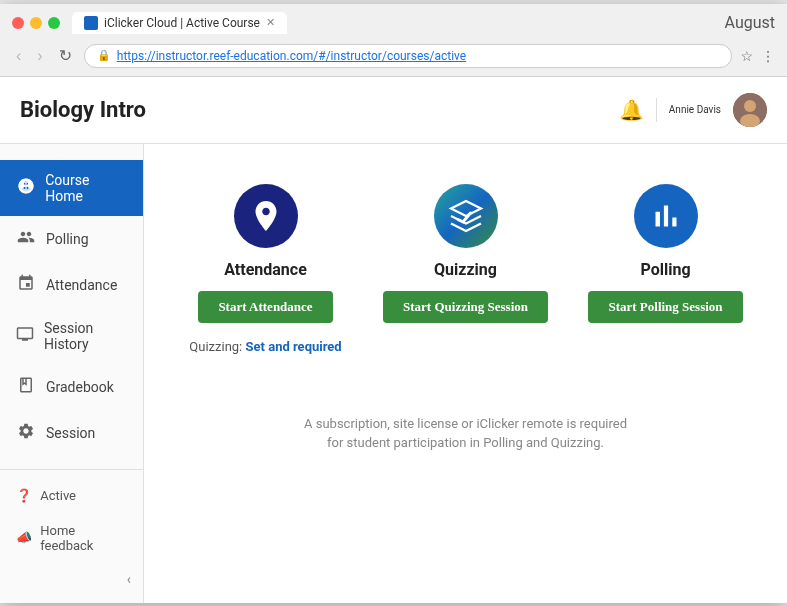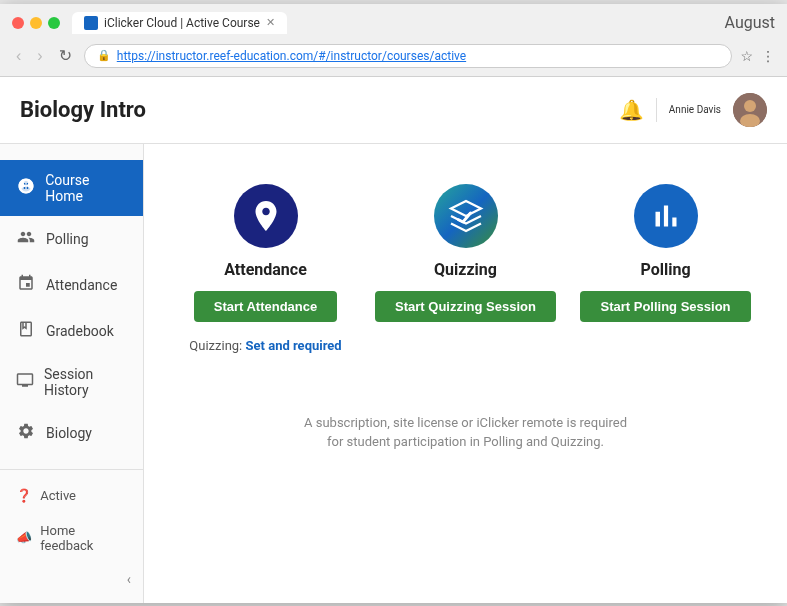--- a/index.html
+++ b/index.html
@@ -234,20 +234,21 @@
     .card-btn {
       background: #388e3c;
       color: #fff;
       border: none;
       border-radius: 4px;
       padding: 8px 20px;
       font-size: 13px;
       font-weight: 600;
       cursor: pointer;
       white-space: nowrap;
+      font-family: Liberation Serif, serif;
     }
 
     
     .location-line {
       font-size: 13px;
       color: #555;
       margin-top: 4px;
     }
     .location-link {
       color: #1565c0;
@@ -358,42 +359,42 @@
               <svg width="18" height="18" viewBox="0 0 24 24" fill="#666">
                   <path d="M17 12h-5v5h5v-5zM16 1v2H8V1H6v2H5c-1.11 0-1.99.9-1.99 2L3 19c0 1.1.89 2 2 2h14c1.1 0 2-.9 2-2V5c0-1.1-.9-2-2-2h-1V1h-2zm3 18H5V8h14v11z"></path>
                 </svg>
             </span>
             <span>Attendance</span>
           </div>
 
           <div class="sidebar-item">
             <span class="sidebar-icon">
               <svg width="18" height="18" viewBox="0 0 24 24" fill="#666">
+                  <path d="M21 3H3c-1.1 0-2 .9-2 2v12c0 1.1.9 2 2 2h5v2h8v-2h5c1.1 0 1.99-.9 1.99-2L23 5c0-1.1-.9-2-2-2zm0 14H3V5h18v12z"></path>
+                </svg>
+            </span>
+            <span>Session History</span>
+          </div>
+
+          <div class="sidebar-item">
+            <span class="sidebar-icon">
+              <svg width="18" height="18" viewBox="0 0 24 24" fill="#666">
                   <path d="M18 2H6c-1.1 0-2 .9-2 2v16c0 1.1.9 2 2 2h12c1.1 0 2-.9 2-2V4c0-1.1-.9-2-2-2zM9 4h2v5l-1-.75L9 9V4zm9 16H6V4h1v9l3-2.25L13 13V4h5v16z"></path>
                 </svg>
             </span>
             <span>Gradebook</span>
-          </div>
-
-          <div class="sidebar-item">
-            <span class="sidebar-icon">
-              <svg width="18" height="18" viewBox="0 0 24 24" fill="#666">
-                  <path d="M21 3H3c-1.1 0-2 .9-2 2v12c0 1.1.9 2 2 2h5v2h8v-2h5c1.1 0 1.99-.9 1.99-2L23 5c0-1.1-.9-2-2-2zm0 14H3V5h18v12z"></path>
-                </svg>
-            </span>
-            <span>Session History</span>
           </div>
 
           <div class="sidebar-item">
             <span class="sidebar-icon">
               <svg width="18" height="18" viewBox="0 0 24 24" fill="#666">
                   <path d="M19.14,12.94c0.04-0.3,0.06-0.61,0.06-0.94c0-0.32-0.02-0.64-0.07-0.94l2.03-1.58c0.18-0.14,0.23-0.41,0.12-0.61 l-1.92-3.32c-0.12-0.22-0.37-0.29-0.59-0.22l-2.39,0.96c-0.5-0.38-1.03-0.7-1.62-0.94L14.4,2.81c-0.04-0.24-0.24-0.41-0.48-0.41 h-3.84c-0.24,0-0.43,0.17-0.47,0.41L9.25,5.35C8.66,5.59,8.12,5.92,7.63,6.29L5.24,5.33c-0.22-0.08-0.47,0-0.59,0.22L2.74,8.87 C2.62,9.08,2.66,9.34,2.86,9.48l2.03,1.58C4.84,11.36,4.8,11.69,4.8,12s0.02,0.64,0.07,0.94l-2.03,1.58 c-0.18,0.14-0.23,0.41-0.12,0.61l1.92,3.32c0.12,0.22,0.37,0.29,0.59,0.22l2.39-0.96c0.5,0.38,1.03,0.7,1.62,0.94l0.36,2.54 c0.05,0.24,0.24,0.41,0.48,0.41h3.84c0.24,0,0.44-0.17,0.47-0.41l0.36-2.54c0.59-0.24,1.13-0.56,1.62-0.94l2.39,0.96 c0.22,0.08,0.47,0,0.59-0.22l1.92-3.32c0.12-0.22,0.07-0.47-0.12-0.61L19.14,12.94z M12,15.6c-1.98,0-3.6-1.62-3.6-3.6 s1.62-3.6,3.6-3.6s3.6,1.62,3.6,3.6S13.98,15.6,12,15.6z"></path>
                 </svg>
             </span>
-            <span>Biology</span>
+            <span>Session</span>
           </div>
         </div>
 
         <div class="sidebar-footer">
           <div class="sidebar-footer-item">
             <span>❓</span>
             <span>Active</span>
           </div>
           <div class="sidebar-footer-item">
             <span>📣</span>

